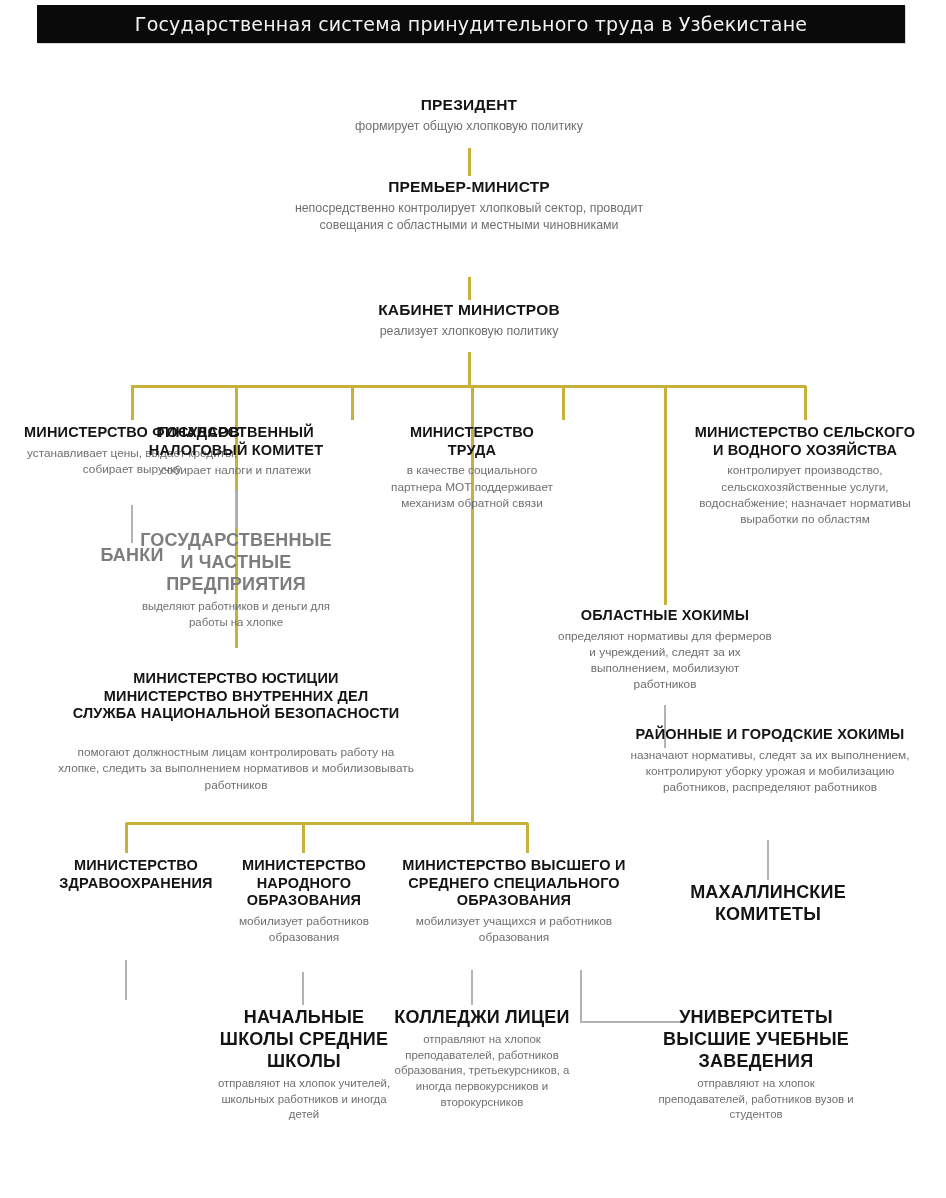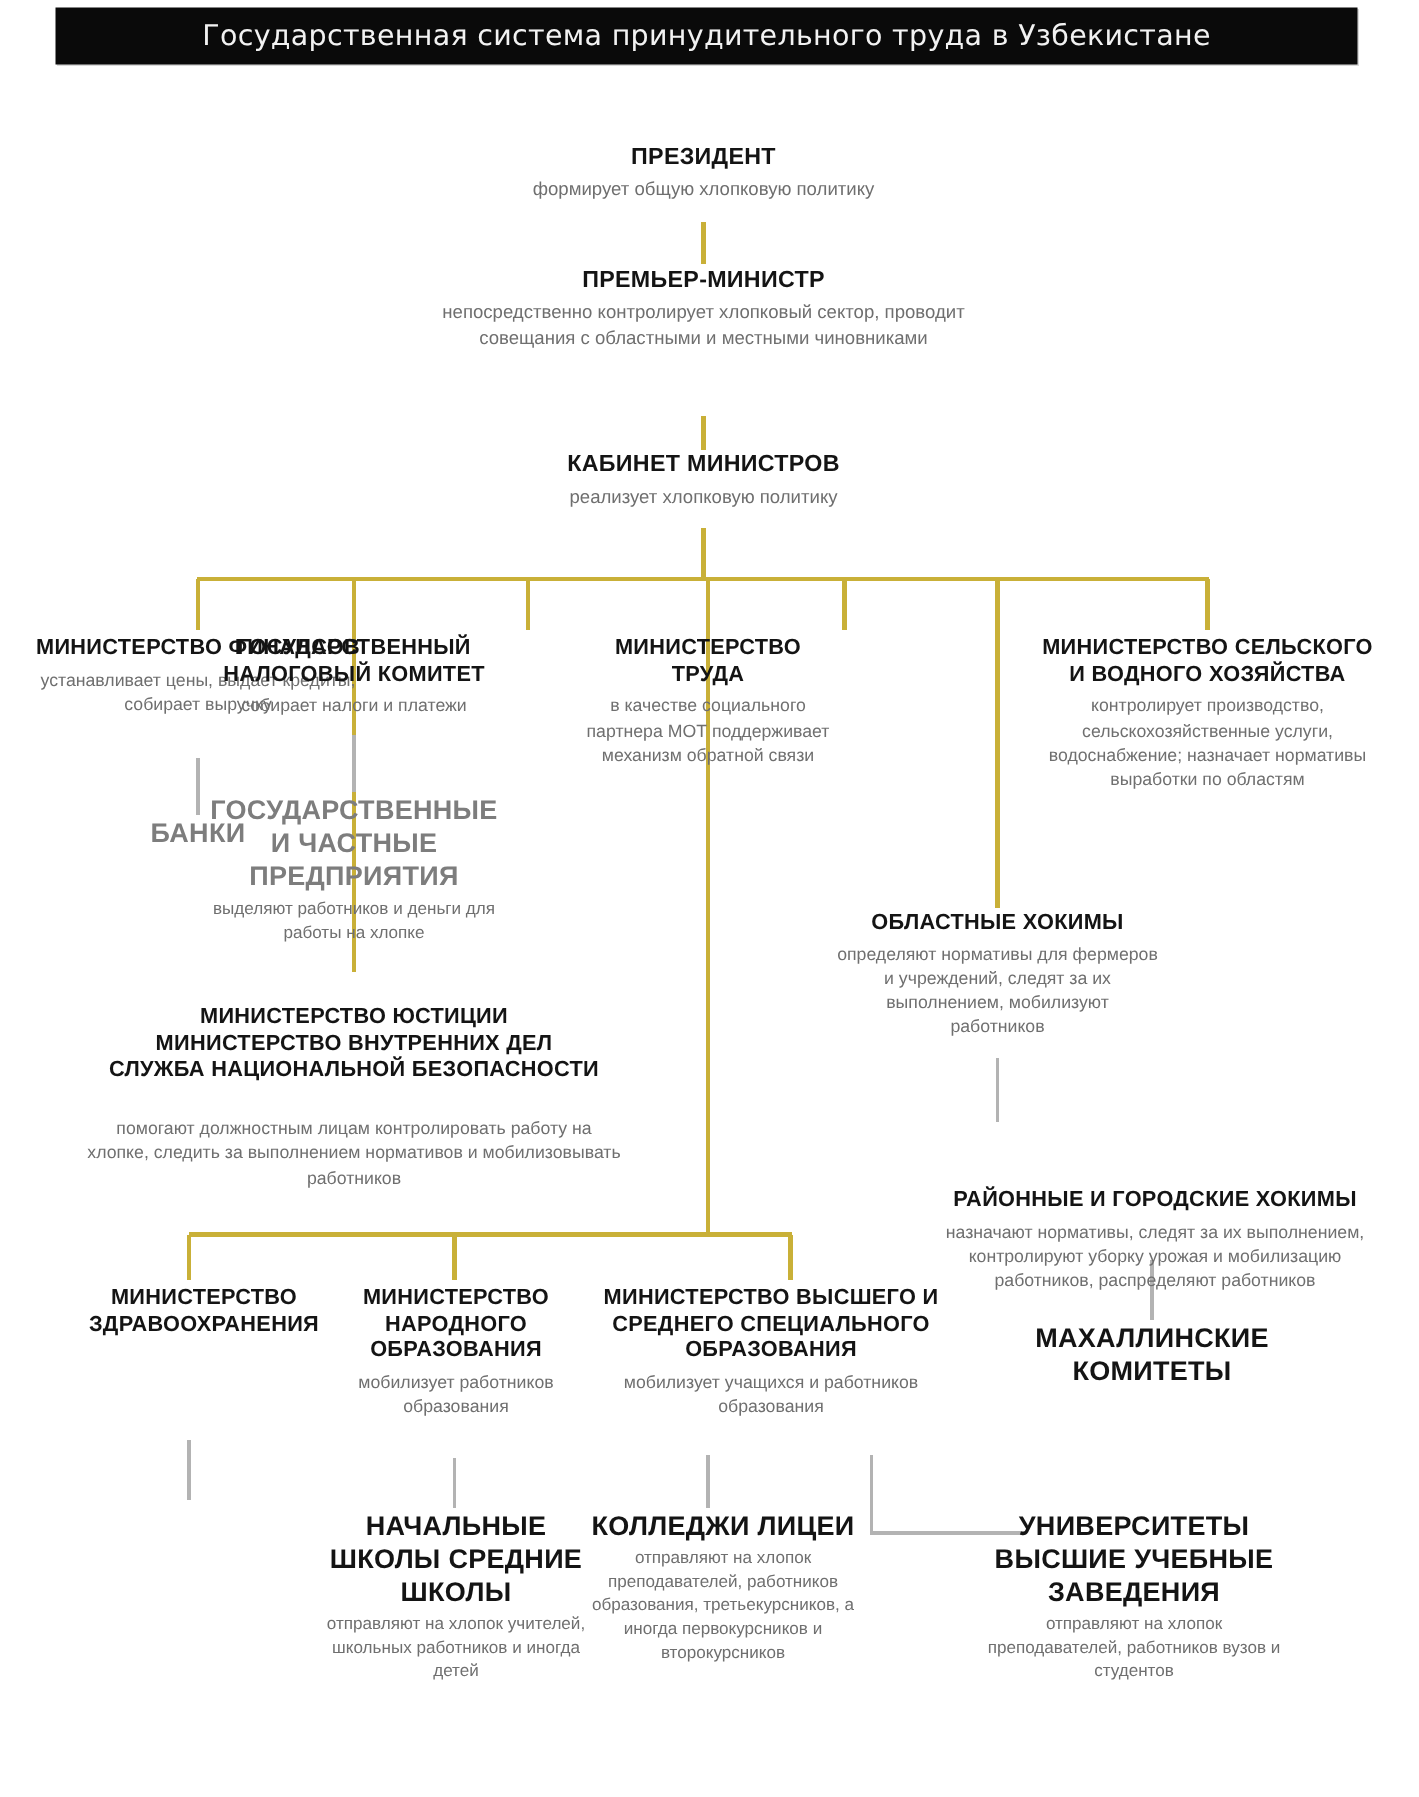--- a/index.html
+++ b/index.html
@@ -137,21 +137,21 @@
   <div class="node s15" style="left:690px; top:424px; width:230px;">
     <div class="h">МИНИСТЕРСТВО СЕЛЬСКОГО И ВОДНОГО ХОЗЯЙСТВА</div>
     <div class="d">контролирует производство, сельскохозяйственные услуги, водоснабжение; назначает нормативы выработки по областям</div>
   </div>
 
   <div class="node s15" style="left:558px; top:607px; width:214px;">
     <div class="h">ОБЛАСТНЫЕ ХОКИМЫ</div>
     <div class="d">определяют нормативы для фермеров и учреждений, следят за их выполнением, мобилизуют работников</div>
   </div>
 
-  <div class="node s15" style="left:620px; top:792px; width:300px;">
+  <div class="node s15" style="left:620px; top:726px; width:300px;">
     <div class="h">РАЙОННЫЕ И ГОРОДСКИЕ ХОКИМЫ</div>
     <div class="d">назначают нормативы, следят за их выполнением, контролируют уборку урожая и мобилизацию работников, распределяют работников</div>
   </div>
 
   <div class="node s14" style="left:655px; top:882px; width:226px;">
     <div class="h">МАХАЛЛИНСКИЕ КОМИТЕТЫ</div>
   </div>
 
   <div class="node s15" style="left:58px; top:652px; width:356px; white-space:pre-line;">
     <div class="h">МИНИСТЕРСТВО ЮСТИЦИИ

